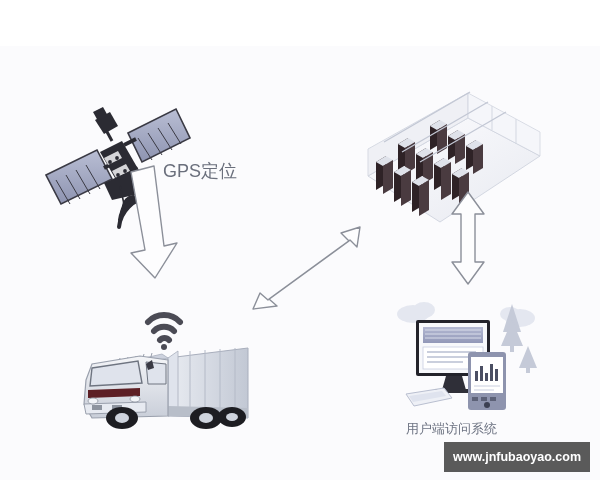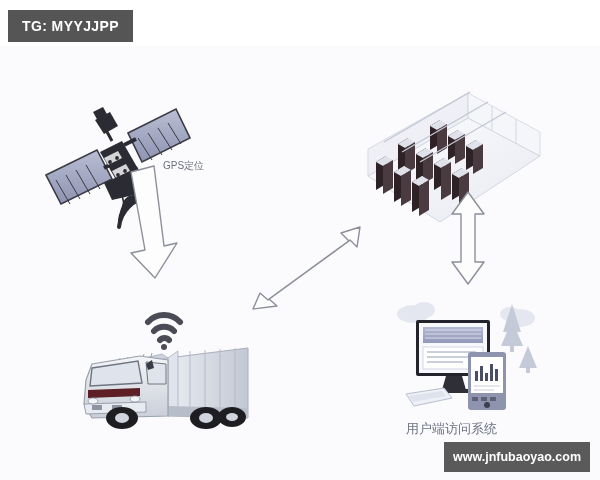--- a/index.html
+++ b/index.html
@@ -53,21 +53,21 @@
   
   .lbl {
     position: absolute;
     color: #5d6270;
     white-space: nowrap;
     font-family: "Liberation Sans", "DejaVu Sans", sans-serif;
   }
   #gps-label {
     left: 163px;
     top: 113px;
-    font-size: 10px;
+    font-size: 18px;
     color: #6a6f7c;
   }
   #client-caption {
     left: 406px;
     top: 374px;
     font-size: 13px;
     line-height: 17px;
     color: #6d7382;
   }
   #client-caption span { display: block; }
@@ -87,21 +87,20 @@
     box-sizing: border-box;
     white-space: nowrap;
     font-weight: bold;
   }
 </style>
 </head>
 <body>
 
 <div id="stage">
 
-  <div id="tg-badge">TG: MYYJJPP</div>
 
   <div id="canvas-wrap">
 
     <svg id="diagram-svg" viewBox="0 0 600 434" xmlns="http://www.w3.org/2000/svg">
       <defs>
         <linearGradient id="panelGrad" x1="0" y1="0" x2="0" y2="1">
           <stop offset="0" stop-color="#b9bed4"></stop>
           <stop offset="1" stop-color="#8e94b1"></stop>
         </linearGradient>
         <linearGradient id="truckBody" x1="0" y1="0" x2="0" y2="1">

